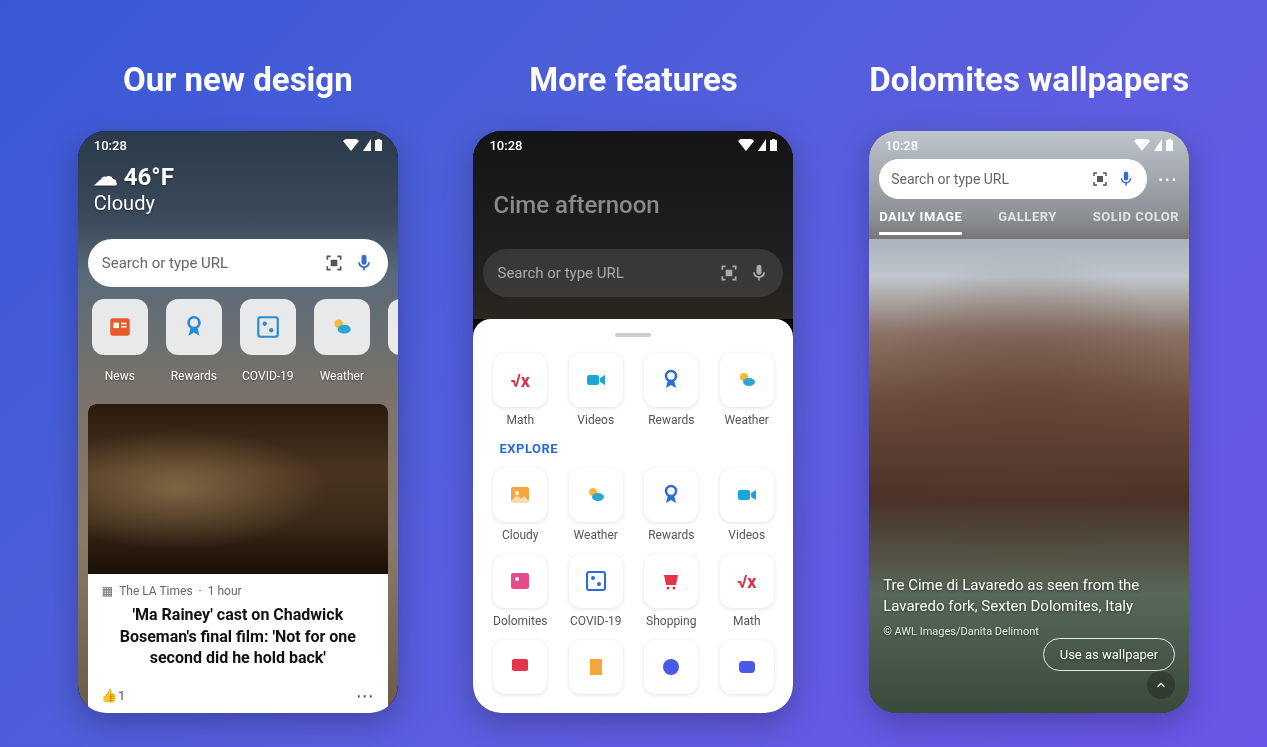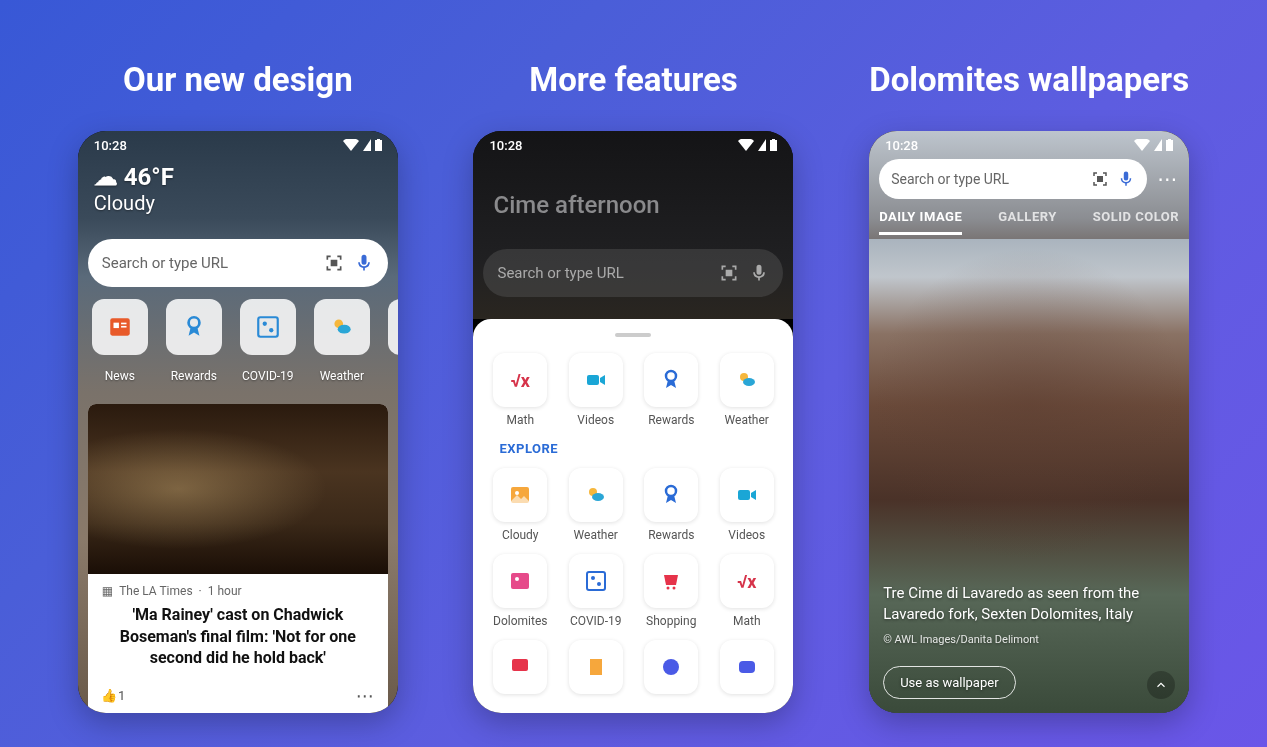--- a/index.html
+++ b/index.html
@@ -155,26 +155,26 @@
     position:absolute; top:108px; left:0; right:0; bottom:0;
     background:
       radial-gradient(circle at 50% 35%, rgba(90,60,48,0.4) 0%, transparent 45%),
       linear-gradient(180deg, #aab4be 0%, #c0c6cc 8%, #8a7264 20%, #6a4a3a 35%, #4a3228 55%, #586858 75%, #3a4a3a 100%);
   }
   .wp-info {
     position:absolute; left:14px; right:14px; bottom:14px;
     color:#fff; text-shadow:0 1px 3px rgba(0,0,0,0.5);
   }
   .wp-title { font-size:15px; line-height:1.4; margin-bottom:8px;}
-  .wp-credit { font-size:11px; opacity:0.85; margin-bottom:20px;}
+  .wp-credit { font-size:11px; opacity:0.85; margin-bottom:0;}
   .wp-button {
     display:inline-block; padding:8px 16px; border:1.5px solid rgba(255,255,255,0.85);
     border-radius:18px; font-size:13px; color:#fff;
   }
-  .wp-bottom-row { display:flex; align-items:flex-end; justify-content:space-between;}
+  .wp-bottom-row { display:flex; align-items:flex-end; justify-content:space-between;flex-direction:column;}
   .chev {
     width:28px; height:28px; border-radius:14px; background:rgba(0,0,0,0.25);
     display:flex; align-items:center; justify-content:center;
   }
 </style>
 </head>
 <body>
 
 <div class="panel">
   <div class="panel-title">Our new design</div>

